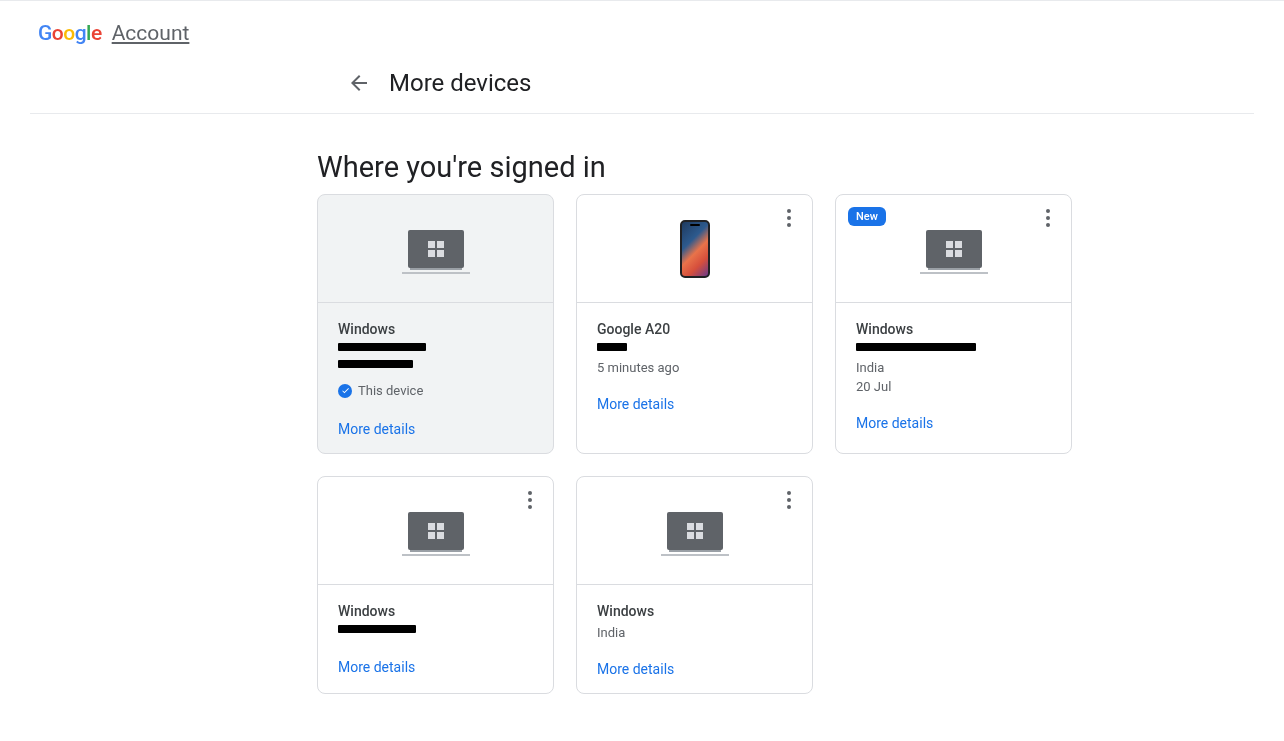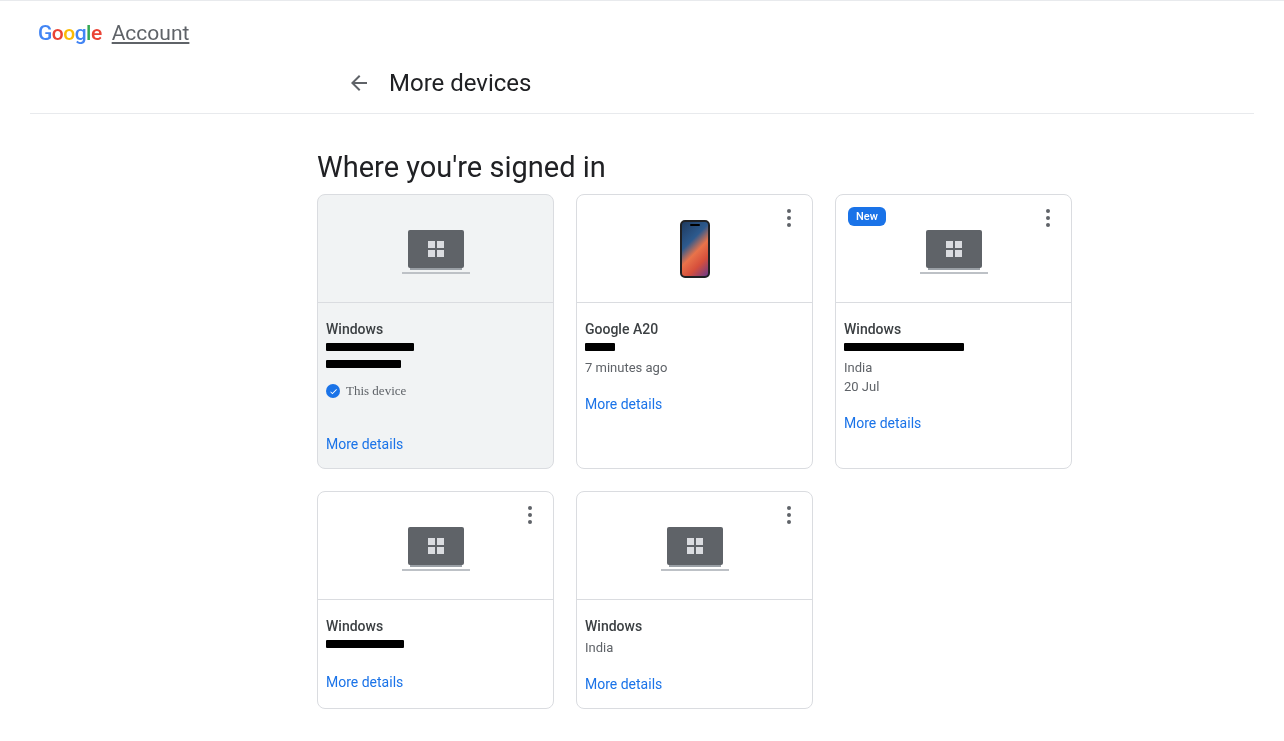--- a/index.html
+++ b/index.html
@@ -159,21 +159,21 @@
   .phone::before{
     content:"";
     position:absolute;
     top:2px;left:50%;
     transform:translateX(-50%);
     width:10px;height:2px;
     background:#000;
     border-radius:1px;
   }
   .card-body{
-    padding: 18px 8px 16px;
+    padding: 18px 20px 16px;
   }
   .device-name{
     font-size:14px;
     font-weight:500;
     color:#3c4043;
     margin-bottom:6px;
   }
   .redacted{
     display:inline-block;
     background:#000;
@@ -186,22 +186,21 @@
     color:#5f6368;
     margin-bottom:4px;
   }
   .this-device{
     display:flex;
     align-items:center;
     gap:6px;
     font-size:13px;
     color:#5f6368;
     margin-top:6px;
-    margin-bottom:20px;
-    font-family:Liberation Serif, serif;
+    margin-bottom:6px;
   }
   .check-icon{
     width:14px;height:14px;
     background:#1a73e8;
     border-radius:50%;
     display:inline-flex;
     align-items:center;justify-content:center;
   }
   .check-icon svg{width:9px;height:9px;}
   .more-link{
@@ -261,21 +260,21 @@
       </div>
       <div class="card">
         <div class="card-top">
           <div class="menu-dots">
             <span></span>
             <span></span>
             <span></span>
           </div>
           <div class="phone"></div>
         </div>
-        <div class="card-body"><div class="device-name">Google A20</div><div><span class="redacted" style="width: 30px;"></span></div><div class="meta-line">7 minutes ago</div><a class="more-link">More details</a></div>
+        <div class="card-body"><div class="device-name">Google A20</div><div><span class="redacted" style="width: 30px;"></span></div><div class="meta-line">5 minutes ago</div><a class="more-link">More details</a></div>
       </div>
       <div class="card">
         <div class="card-top">
           <span class="badge-new">New</span>
           <div class="menu-dots">
             <span></span>
             <span></span>
             <span></span>
           </div>
           <div class="laptop">

